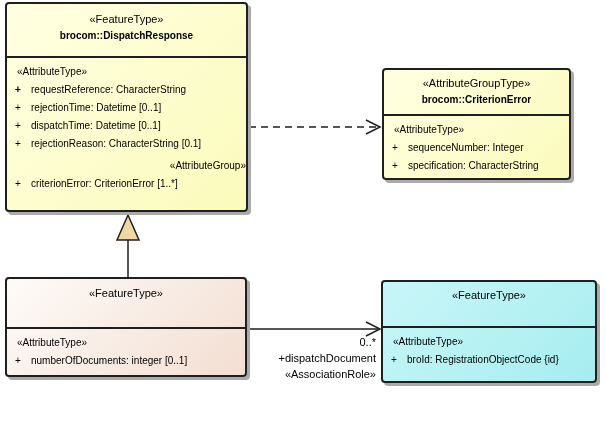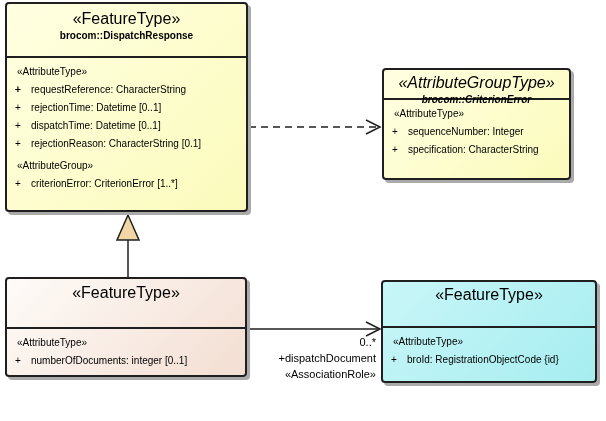--- a/index.html
+++ b/index.html
@@ -27,42 +27,42 @@
   .fill-pink   { background: linear-gradient(135deg, #fefbf8 0%, #f3ded2 100%); }
   .fill-cyan   { background: linear-gradient(135deg, #c9f6f8 0%, #a6edf0 100%); }
 
   .cls-header {
     border-bottom: 2px solid #1f1f1f;
     text-align: center;
     box-sizing: border-box;
     padding-top: 7px;
   }
   .stereotype {
-    font-size: 16px;
+    font-size: 11px;
     line-height: 16px;
     white-space: nowrap;
   }
   .cls-name {
     font-size: 10px;
     font-weight: bold;
     line-height: 18px;
     white-space: nowrap;
   }
   .cls-name.italic { font-style: italic; }
 
   .cls-body {
     padding-top: 5px;
     font-size: 10px;
   }
   .section-label {
     padding-left: 10px;
     line-height: 18px;
     white-space: nowrap;
   }
-  .section-gap { margin-top: 4px; }
+  .section-gap { margin-top: 4px; text-align: right; }
   .attr-row {
     position: relative;
     padding-left: 24px;
     line-height: 18px;
     white-space: nowrap;
   }
   .attr-row .vis {
     position: absolute;
     left: 8px;
     top: 0;
@@ -136,21 +136,21 @@
       </div>
       <div class="section-label section-gap">«AttributeGroup»</div>
       <div class="attr-row">
         <span class="vis">+</span>
         <span>criterionError: CriterionError [1..*]</span>
       </div>
     </div>
   </div>
 
   <div class="uml-class fill-yellow" style="left:382px; top:68px; width:189px; height:112px;">
-    <div class="cls-header" style="height:30px; padding-top:5px;font-style:italic;">
+    <div class="cls-header" style="height:46px; padding-top:5px;">
       <div class="stereotype">«AttributeGroupType»</div>
       <div class="cls-name">brocom::CriterionError</div>
     </div>
     <div class="cls-body">
       <div class="section-label">«AttributeType»</div>
       <div class="attr-row">
         <span class="vis">+</span>
         <span>sequenceNumber: Integer</span>
       </div>
       <div class="attr-row">

